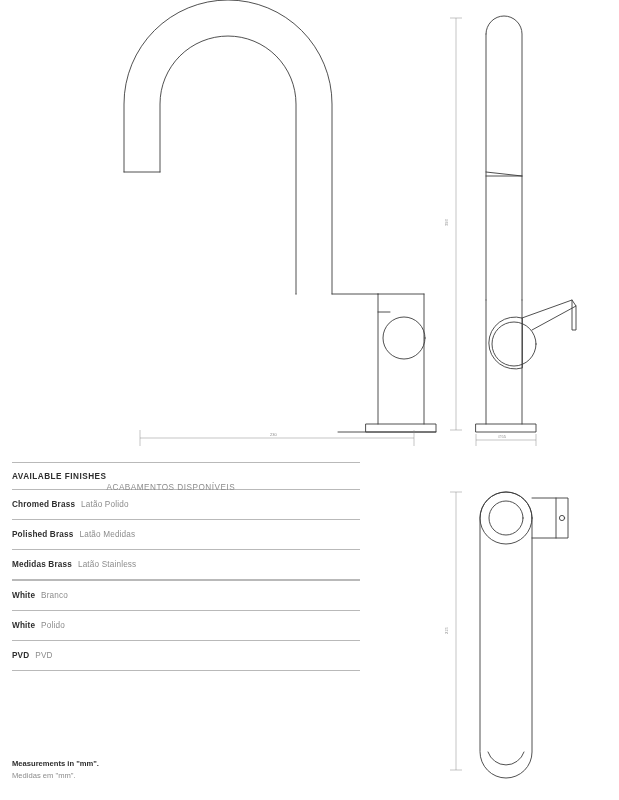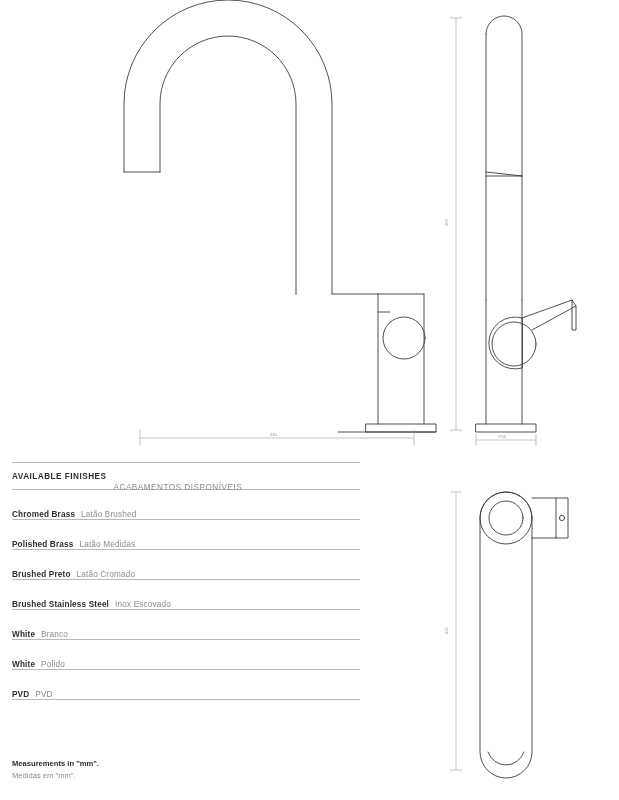--- a/index.html
+++ b/index.html
@@ -54,21 +54,21 @@
     top: 462px;
     width: 348px;
   }
   .fin-rule {
     border-top: 1px solid #b9b9b9;
     height: 0;
   }
   .fin-row {
     height: 29px;
     display: flex;
-    align-items: flex-end;
+    align-items: center;
     font-size: 8.2px;
     letter-spacing: .02em;
   }
   .fin-row .name {
     font-weight: bold;
     color: #2e2e2e;
     margin-right: 6px;
     white-space: nowrap;
   }
   .fin-row .pt {
@@ -78,21 +78,20 @@
   .fin-head {
     height: 26px;
     display: flex;
     align-items: center;
     font-size: 8.2px;
     letter-spacing: .06em;
   }
   .fin-head .title {
     font-weight: bold;
     color: #2e2e2e;
-    margin-right: 7px;
   }
   .fin-head .title-pt {
     color: #8c8c8c;
     margin-top: 23px;
   }
 
   
   .footnote {
     position: absolute;
     left: 12px;
@@ -214,40 +213,36 @@
     <div class="fin-rule"></div>
 
     <div class="fin-head">
       <span class="title">AVAILABLE FINISHES</span>
       <span class="title-pt">ACABAMENTOS DISPONÍVEIS</span>
     </div>
 
     <div class="fin-rule"></div>
     <div class="fin-row">
       <span class="name">Chromed Brass</span>
-      <span class="pt">Latão Brushed</span>
+      <span class="pt">Latão Polido</span>
     </div>
 
     <div class="fin-rule"></div>
     <div class="fin-row">
       <span class="name">Polished Brass</span>
       <span class="pt">Latão Medidas</span>
     </div>
 
     <div class="fin-rule"></div>
     <div class="fin-row">
-      <span class="name">Brushed Preto</span>
-      <span class="pt">Latão Cromado</span>
-    </div>
-
-    <div class="fin-rule"></div>
-    <div class="fin-row">
-      <span class="name">Brushed Stainless Steel</span>
-      <span class="pt">Inox Escovado</span>
-    </div>
+      <span class="name">Medidas Brass</span>
+      <span class="pt">Latão Stainless</span>
+    </div>
+
+    <div class="fin-rule"></div>
 
     <div class="fin-rule"></div>
     <div class="fin-row">
       <span class="name">White</span>
       <span class="pt">Branco</span>
     </div>
 
     <div class="fin-rule"></div>
     <div class="fin-row">
       <span class="name">White</span>

